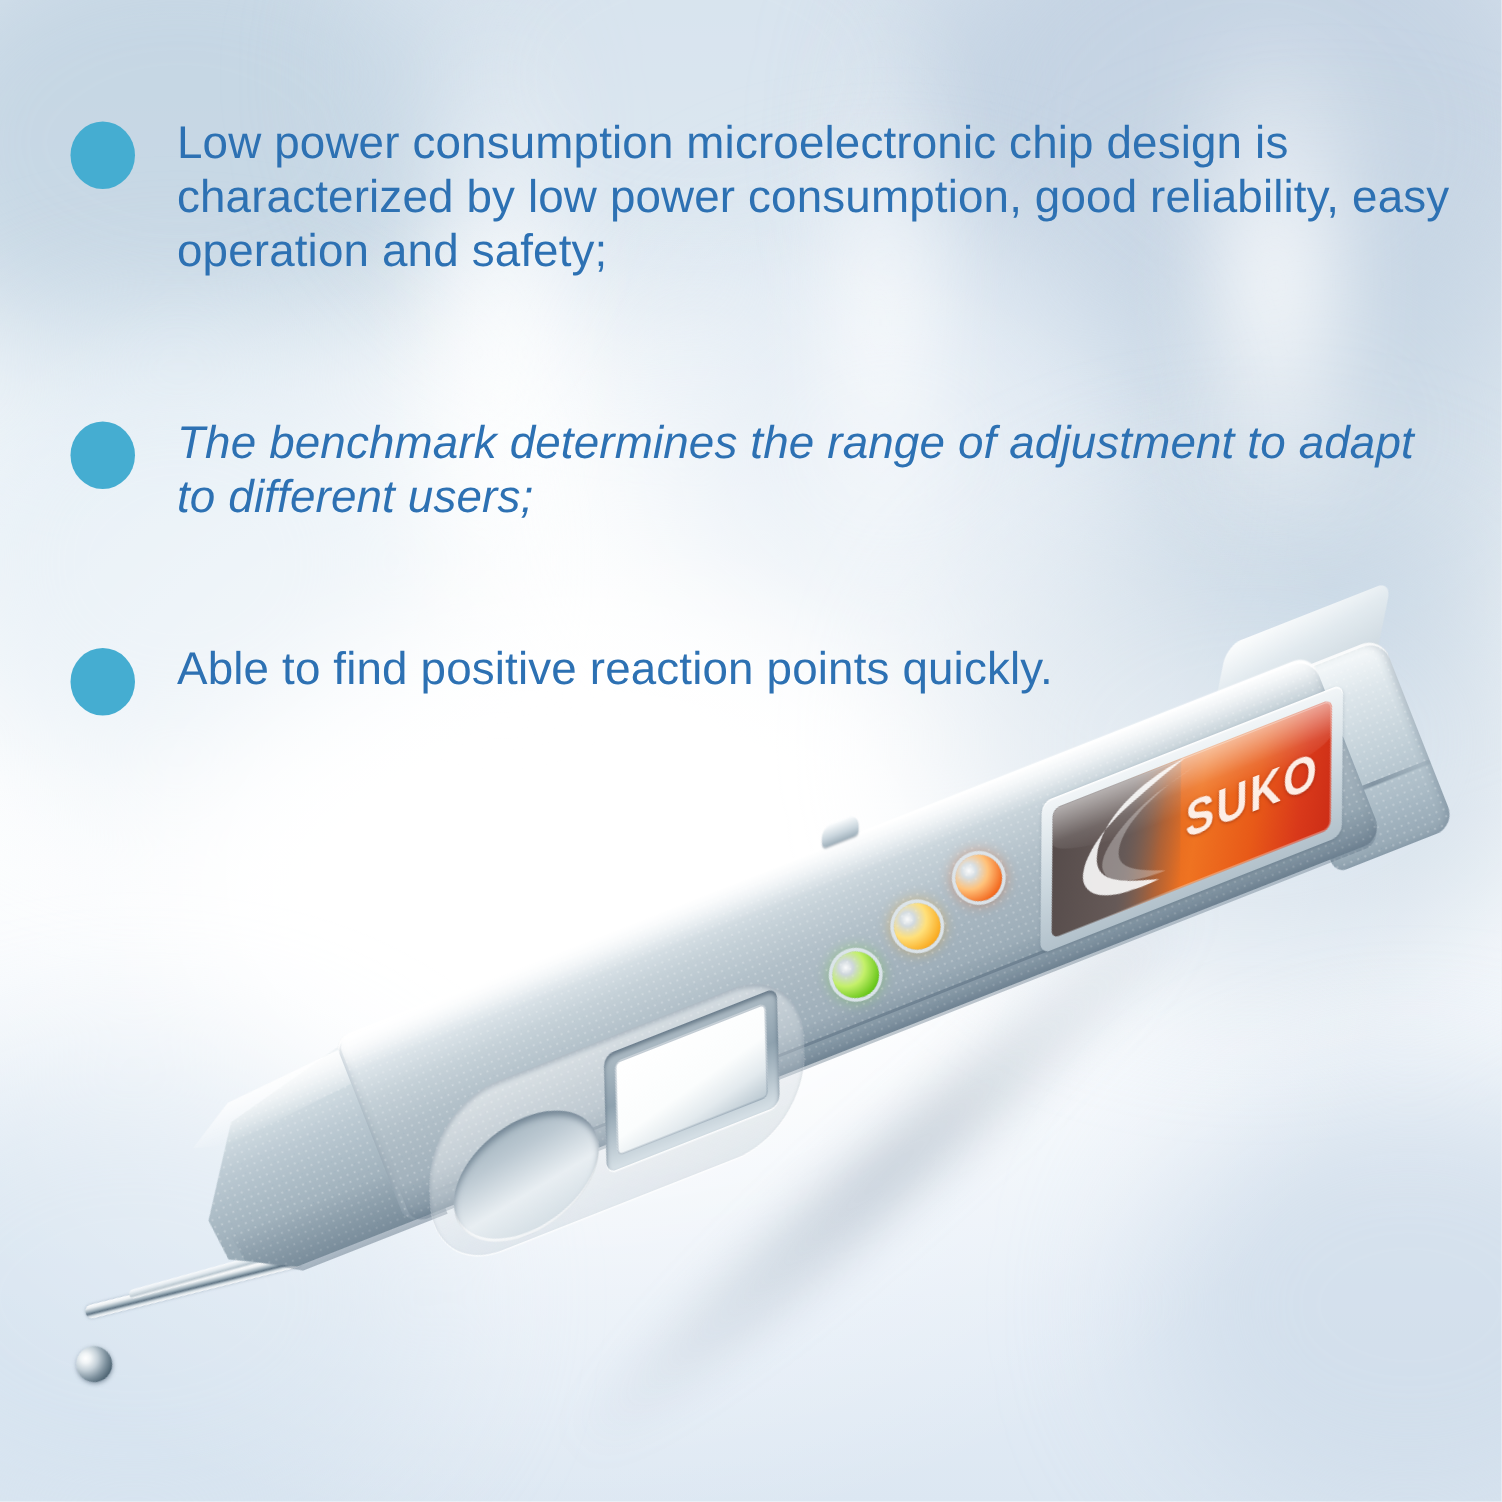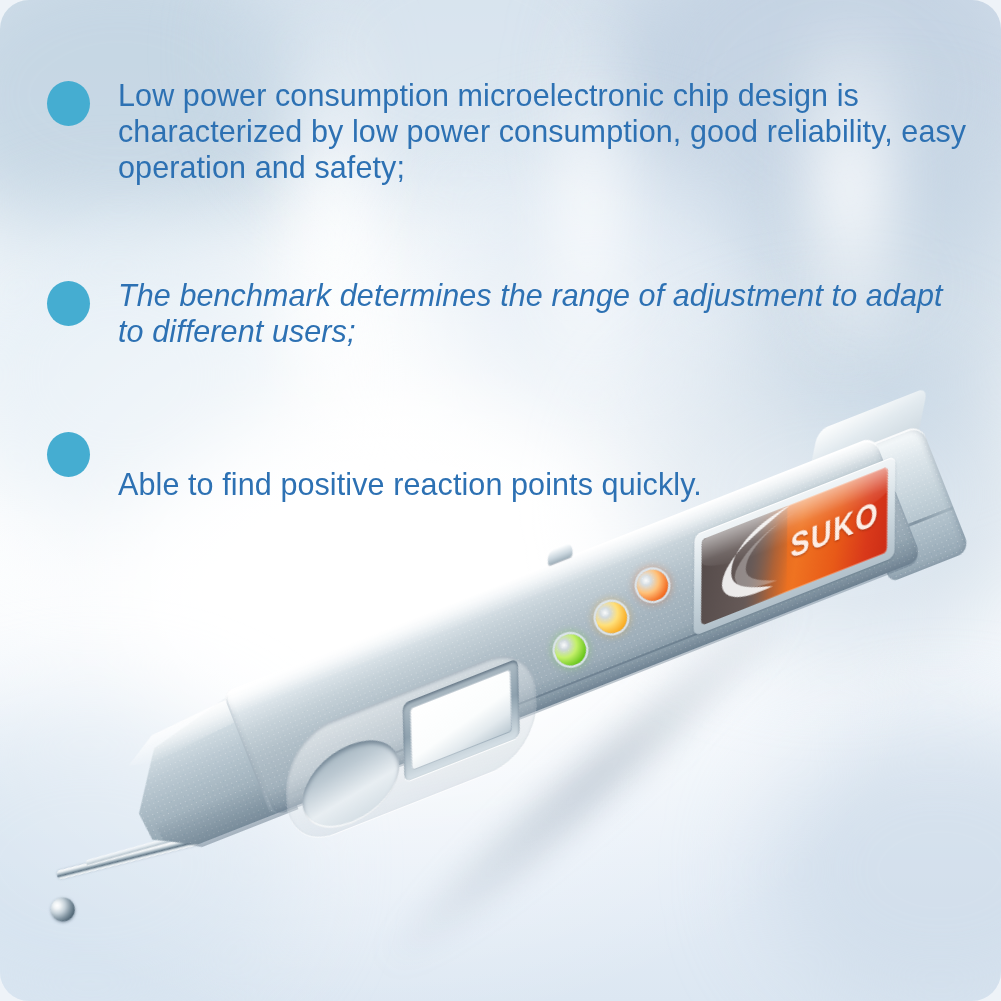--- a/index.html
+++ b/index.html
@@ -2,21 +2,21 @@
 <html><head>
 <meta charset="utf-8">
 <title>SUKO Acupuncture Point Detector Pen — Feature Highlights</title>
 <style>
   html,body{margin:0;padding:0;}
   body{
     width:1001px;height:1001px;overflow:hidden;
     font-family:"Liberation Sans","DejaVu Sans",sans-serif;
     background:#eef3f8;
   }
-  #stage{position:relative;width:1001px;height:1001px;overflow:hidden;border-radius:29px;}
+  #stage{position:relative;width:1001px;height:1001px;overflow:hidden;}
 
   
   .bg-base{
     position:absolute;inset:0;
     background:
       linear-gradient(180deg,#e7eef5 0%,#f2f7fb 14%,#fdfefe 40%,#ffffff 52%,#f4f8fc 70%,#e6eef7 86%,#dce7f2 100%);
   }
   .bg-blob{position:absolute;border-radius:50%;filter:blur(46px);pointer-events:none;}
   .b1{left:-90px;top:-70px;width:420px;height:330px;background:rgba(186,205,222,.75);}
   .b2{left:250px;top:-120px;width:430px;height:340px;background:rgba(206,221,234,.62);}
@@ -49,21 +49,21 @@
   }
   .ftext{
     margin-left:28px;color:#2d71b3;font-size:30.5px;line-height:36px;
     letter-spacing:.1px;white-space:pre-line;
   }
   #f0{left:47px;top:77px;}
   #f0 .ftext{width:850px;}
   #f1{left:47px;top:277px;}
   #f1 .ftext{width:850px;font-style:italic;}
   #f2{left:47px;top:428px;}
-  #f2 .ftext{width:850px;margin-top:38px;}
+  #f2 .ftext{width:850px;}
 
   
   #device{
     position:absolute;left:150px;top:498px;width:860px;height:420px;
     transform-origin:50% 50%;
   }
   .dev-rot{
     position:absolute;left:0;top:0;width:860px;height:420px;
     transform:rotate(-21.5deg);transform-origin:34% 66%;
   }

